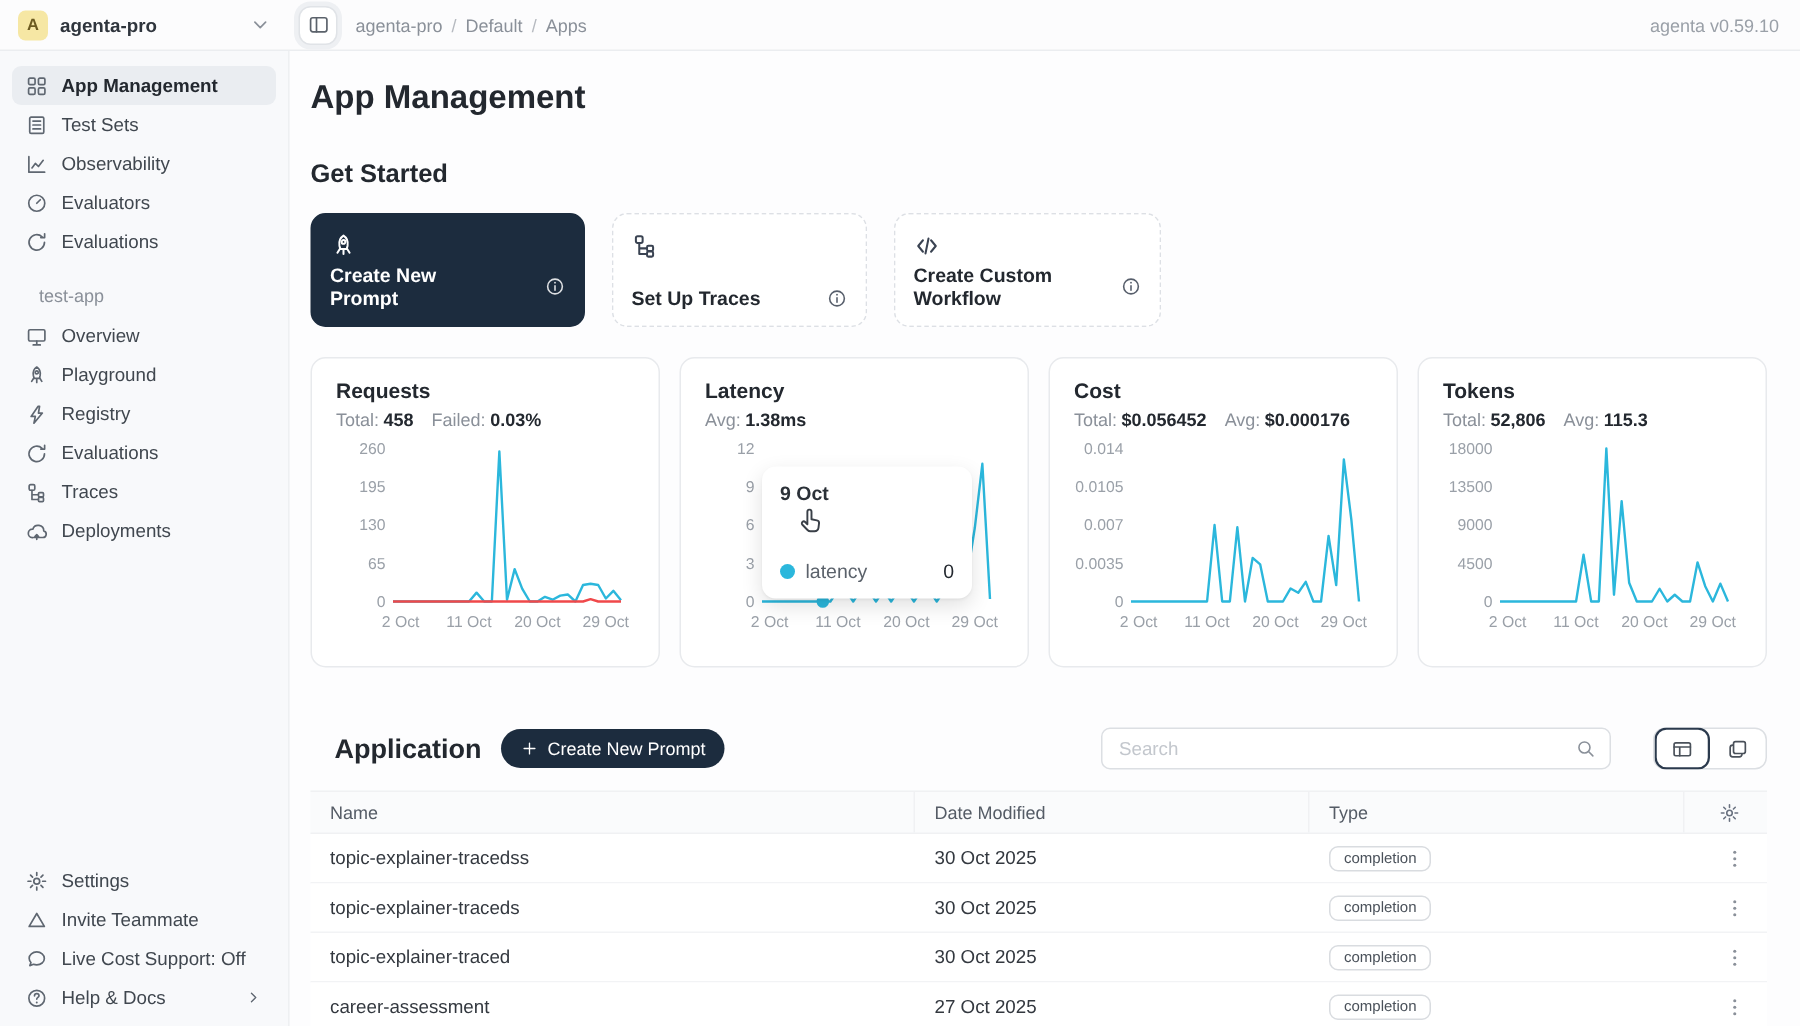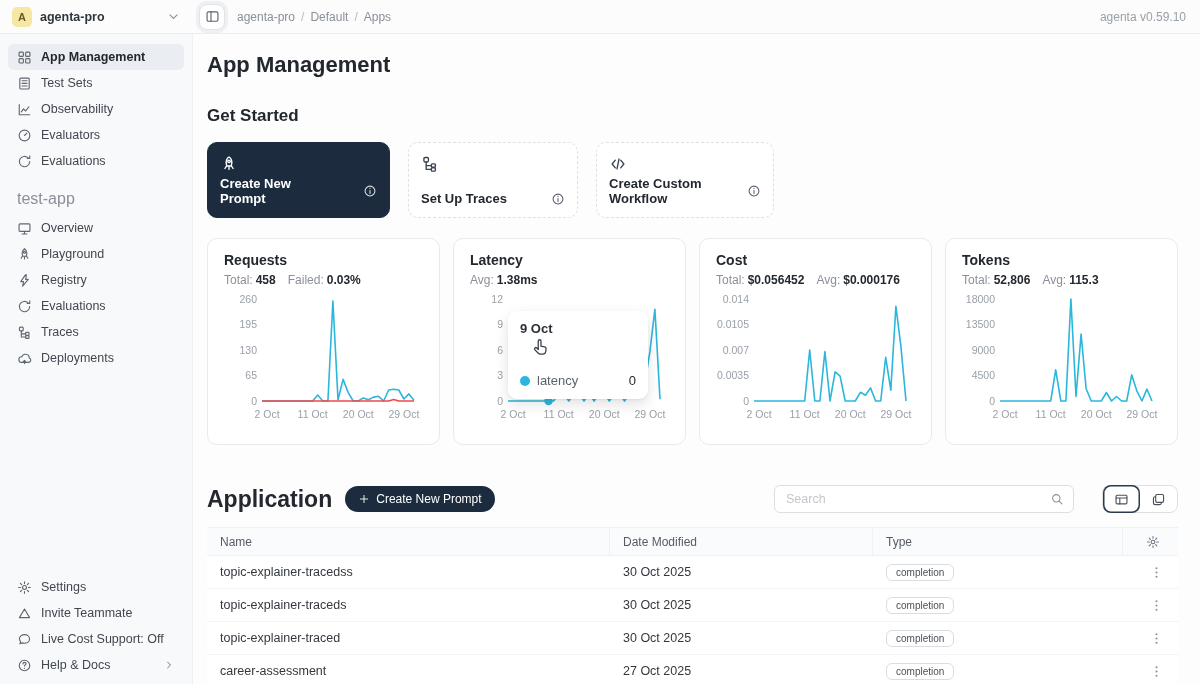--- a/index.html
+++ b/index.html
@@ -25,21 +25,21 @@
 
   
   .sidebar { position:absolute; top:34px; left:0; bottom:0; width:193px; background:#f8f9fb;
              border-right:1px solid #eef0f2; padding:10px 8px; z-index:5; }
   .nav-item { display:flex; align-items:center; gap:9px; height:26px; padding:0 9px; border-radius:6px;
               font-size:12.5px; color:#40474f; cursor:pointer; }
   .nav-item.active { background:#eaedf1; font-weight:600; color:#23282f; }
   .nav-item .icon { color:#5f6771; }
   .nav-label { white-space:nowrap; }
   .nav-chevron { margin-left:auto; color:#8a9099; }
-  .group-label { font-size:16px; color:#8a9099; margin:16px 9px 7px 9px; }
+  .group-label { font-size:12px; color:#8a9099; margin:16px 9px 7px 18px; }
   .sidebar-bottom { position:absolute; left:8px; right:8px; bottom:6px; }
 
   .icon { width:15px; height:15px; flex:none; display:inline-flex; }
   .icon svg { width:100%; height:100%; display:block; }
 
   
   .main { position:absolute; top:34px; left:193px; right:0; bottom:0; overflow:hidden;
           padding:0 22px 0 14px; background:#fdfdfe; }
   h1.page-title { font-size:22px; font-weight:700; margin:18px 0 0 0; color:#23282f; }
   h2.section-h { font-size:17px; font-weight:700; margin:28px 0 0 0; color:#23282f; }
@@ -73,27 +73,27 @@
              padding:10px 12px; z-index:3; }
   .tt-date { font-size:13px; font-weight:600; color:#2b3138; }
   .tt-cursor { position:absolute; left:22px; top:26px; width:22px; height:22px; }
   .tt-row { position:absolute; left:12px; right:12px; bottom:11px; display:flex; align-items:center;
             gap:7px; font-size:13px; color:#5b626b; }
   .tt-dot { width:10px; height:10px; border-radius:50%; background:#2bb7dc; flex:none; }
   .tt-val { margin-left:auto; color:#23282f; }
 
   
   .app-header { display:flex; align-items:center; margin-top:40px; }
-  .app-heading { font-size:23px; font-weight:700; }
+  .app-heading { font-size:18px; font-weight:700;margin-left:16px; }
   .btn-dark { display:flex; align-items:center; gap:6px; height:26px; padding:0 13px; margin-left:13px;
               background:#1c2c3e; color:#fff; border:none; border-radius:14px; font-size:12px;
               font-family:inherit; cursor:pointer; }
   .btn-dark .icon { width:12px; height:12px; color:#fff; }
   .spacer { flex:1; }
-  .search-box { display:flex; align-items:center; width:300px; height:28px; border:1px solid #dcdfe3;
+  .search-box { display:flex; align-items:center; width:340px; height:28px; border:1px solid #dcdfe3;
                 border-radius:6px; background:#fff; padding:0 9px; }
   .search-box input { flex:1; border:none; outline:none; font-size:12.5px; font-family:inherit;
                       color:#40474f; background:transparent; }
   .search-box input::placeholder { color:#c3c7cd; }
   .search-box .icon { color:#8a9099; width:14px; height:14px; cursor:pointer; }
   .view-toggle { display:flex; align-items:center; margin-left:28px; border:1px solid #dcdfe3;
                  border-radius:8px; background:#fff; height:28px; }
   .vt-btn { width:37px; height:28px; display:flex; align-items:center; justify-content:center;
             color:#4a515a; cursor:pointer; border-radius:8px; }
   .vt-btn.active { box-shadow:inset 0 0 0 1.5px #2b3a4d; }

